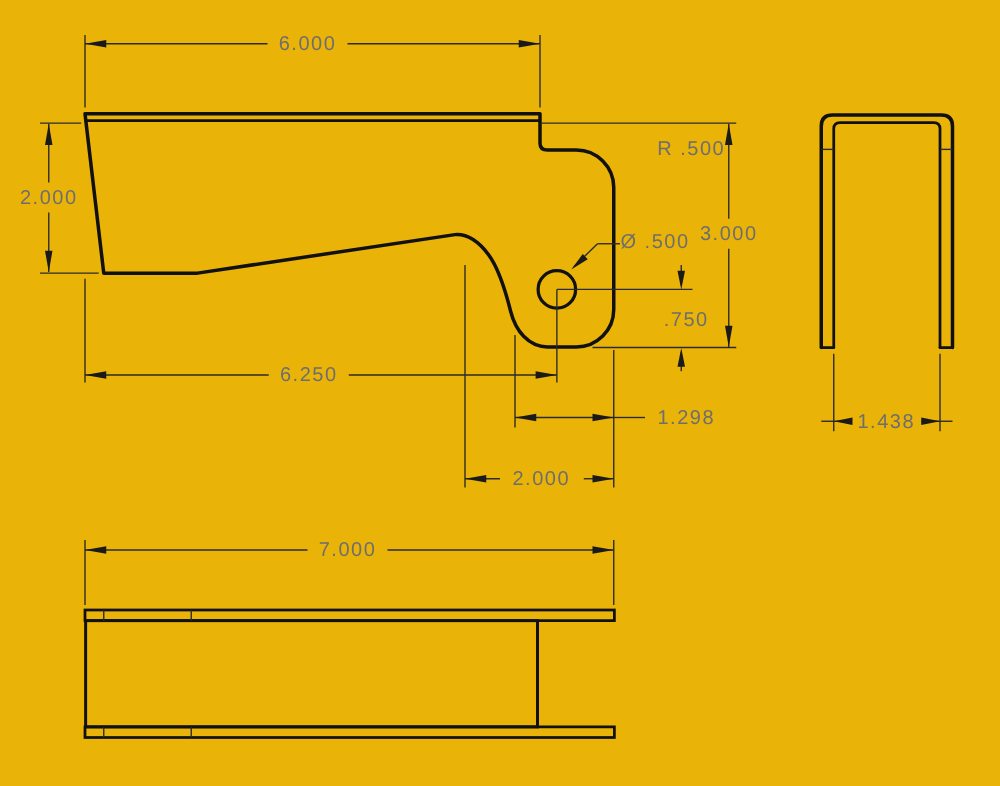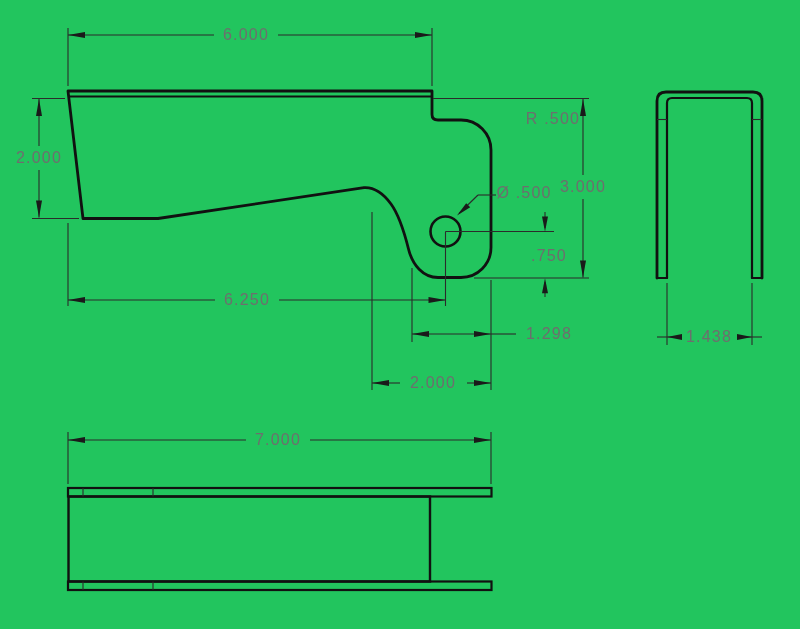--- a/index.html
+++ b/index.html
@@ -1,16 +1,16 @@
 <!DOCTYPE html>
 <html><head>
 <meta charset="utf-8">
 <style>
   html,body{margin:0;padding:0;background:#ffffff;}
-  .canvas{position:relative;width:800px;height:629px;background:#22c55e;overflow:hidden;
+  .canvas{position:relative;width:800px;height:629px;background:#eab308;overflow:hidden;
           font-family:"Liberation Sans", sans-serif;}
   svg{position:absolute;left:0;top:0;}
   .thick{stroke:#111111;stroke-width:2.8;fill:none;stroke-linejoin:round;stroke-linecap:round;}
   .thick2{stroke:#111111;stroke-width:2.2;fill:none;stroke-linejoin:round;stroke-linecap:round;}
   .thin{stroke:#2b2b2b;stroke-width:1.1;fill:none;stroke-linecap:butt;}
   .arrow{fill:#1a1a1a;stroke:none;}
   .dimtxt{font-family:"Liberation Sans", sans-serif;font-size:16px;letter-spacing:1.2px;
           fill:#6e6e6e;text-anchor:middle;}
 </style>
 </head>

